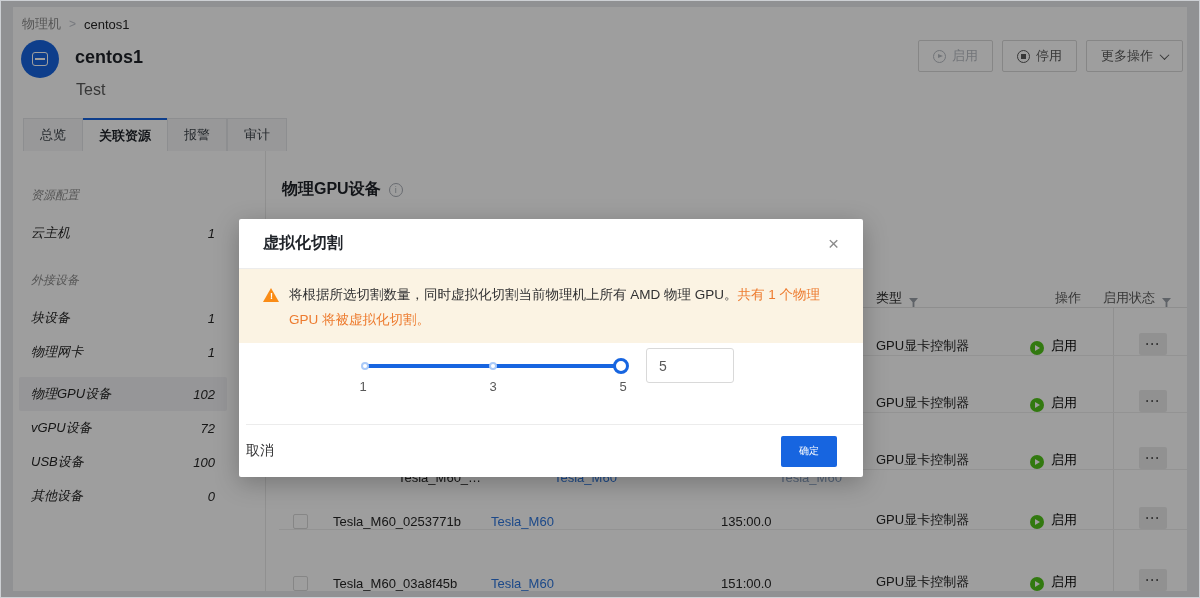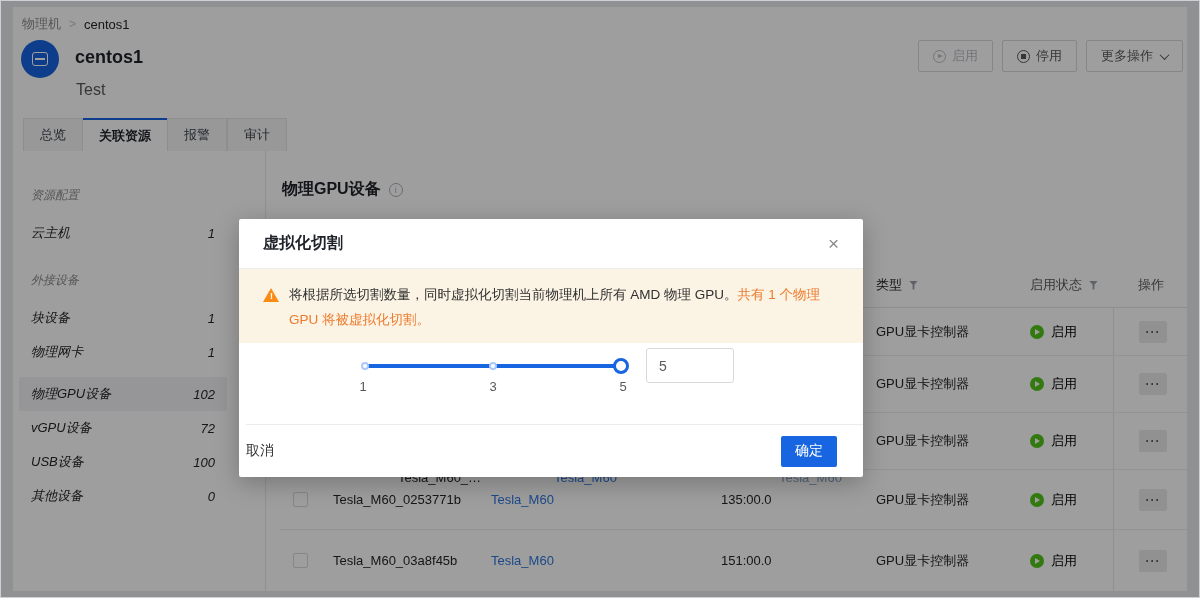--- a/index.html
+++ b/index.html
@@ -55,21 +55,21 @@
   .main-title { position:absolute; left:16px; top:28px; display:flex; align-items:center; gap:8px;
                 font-size:16px; font-weight:700; color:#1f2329; }
   .info-ic { width:14px; height:14px; border:1px solid #a8adb5; border-radius:50%;
              font-size:9px; font-weight:400; color:#a8adb5; display:flex; align-items:center; justify-content:center; }
 
   
   .tbl { position:absolute; left:13px; right:0; top:112px; bottom:0; display:flex; flex-direction:column; font-size:13px; }
   .tr { display:flex; align-items:stretch; border-bottom:1px solid #ededed; }
   .tr.head { height:45px; color:#595959; border-bottom:1px solid #e6e6e6; }
   .tr.r0 { height:48px; } .tr.r1,.tr.r2 { height:57px; } .tr.r3 { height:60px; } .tr.r4 { flex:1; border-bottom:none; }
-  .td { display:flex; align-items:center; }
+  .td { display:flex; align-items:flex-end; }
   .c-check { width:54px; padding-left:14px; }
   .c-name  { width:158px; color:#262626; }
   .c-link  { width:230px; }
   .c-addr  { width:155px; color:#262626; }
   .c-type  { width:154px; color:#262626; }
   .c-stat  { width:83px; }
   .c-act   { width:73px; padding-left:25px; }
   .tr:not(.head) .c-act { border-left:1px solid #e8e8e8; }
   .link { color:#2f77dd; cursor:pointer; }
   .checkbox { width:15px; height:15px; border:1px solid #d9d9d9; border-radius:2px; background:#fff; cursor:pointer; }
@@ -115,21 +115,21 @@
   .slider-mark { position:absolute; top:36px; width:14px; text-align:center; font-size:13px; color:#595959; }
   .mk1 { left:117px; } .mk3 { left:247px; } .mk5 { left:377px; }
   .num-input { position:absolute; left:407px; top:5px; width:88px; height:35px; border:1px solid #d9d9d9;
                border-radius:3px; padding:0 12px; font-size:14px; color:#595959; outline:none;
                font-family:"Liberation Sans","DejaVu Sans",sans-serif; }
   .m-foot { position:absolute; left:0; right:0; bottom:0; height:53px; border-top:1px solid #ececec;
             display:flex; align-items:center; justify-content:space-between; gap:30px; padding-right:26px;margin-left:7px; }
   .btn-text { background:none; border:none; font-size:14px; color:#323233; cursor:pointer;
               font-family:inherit; }
   .btn-primary { min-width:56px; height:31px; background:#1765e0; color:#fff; border:none; border-radius:2px;
-                 font-size:14px; cursor:pointer; font-family:Liberation Serif, serif; padding:0 4px; }
+                 font-size:10px; cursor:pointer; font-family:Liberation Serif, serif; padding:0 4px; }
 </style>
 </head>
 <body>
 
 <div class="frame">
   <div class="card">
 
     <div class="breadcrumb">
       <span>物理机</span>
       <span class="sep">&gt;</span>
@@ -209,26 +209,26 @@
         <div class="tbl">
           <div class="tr head">
             <div class="td c-check"></div>
             <div class="td c-name"></div>
             <div class="td c-link"></div>
             <div class="td c-addr"></div>
             <div class="td c-type">
               <span>类型</span>
               <span class="funnel"></span>
             </div>
+            <div class="td c-act">
+              <span>操作</span>
+            </div>
             <div class="td c-stat">
               <span>启用状态</span>
               <span class="funnel"></span>
-            </div>
-            <div class="td c-act">
-              <span>操作</span>
             </div>
           </div>
 
           <div class="tr r0">
             <div class="td c-check">
                 <span class="checkbox"></span>
               </div>
             <div class="td c-name"></div>
             <div class="td c-link">
                 <span class="link"></span>

